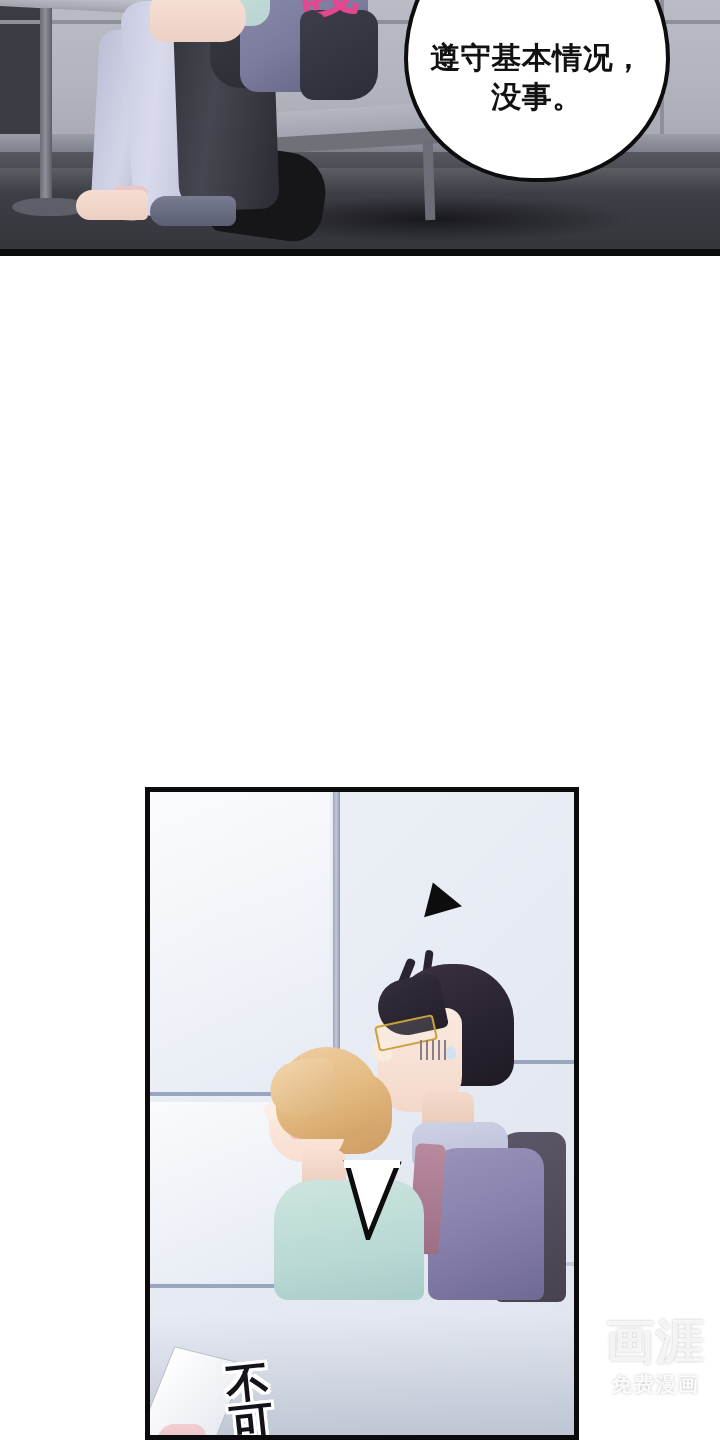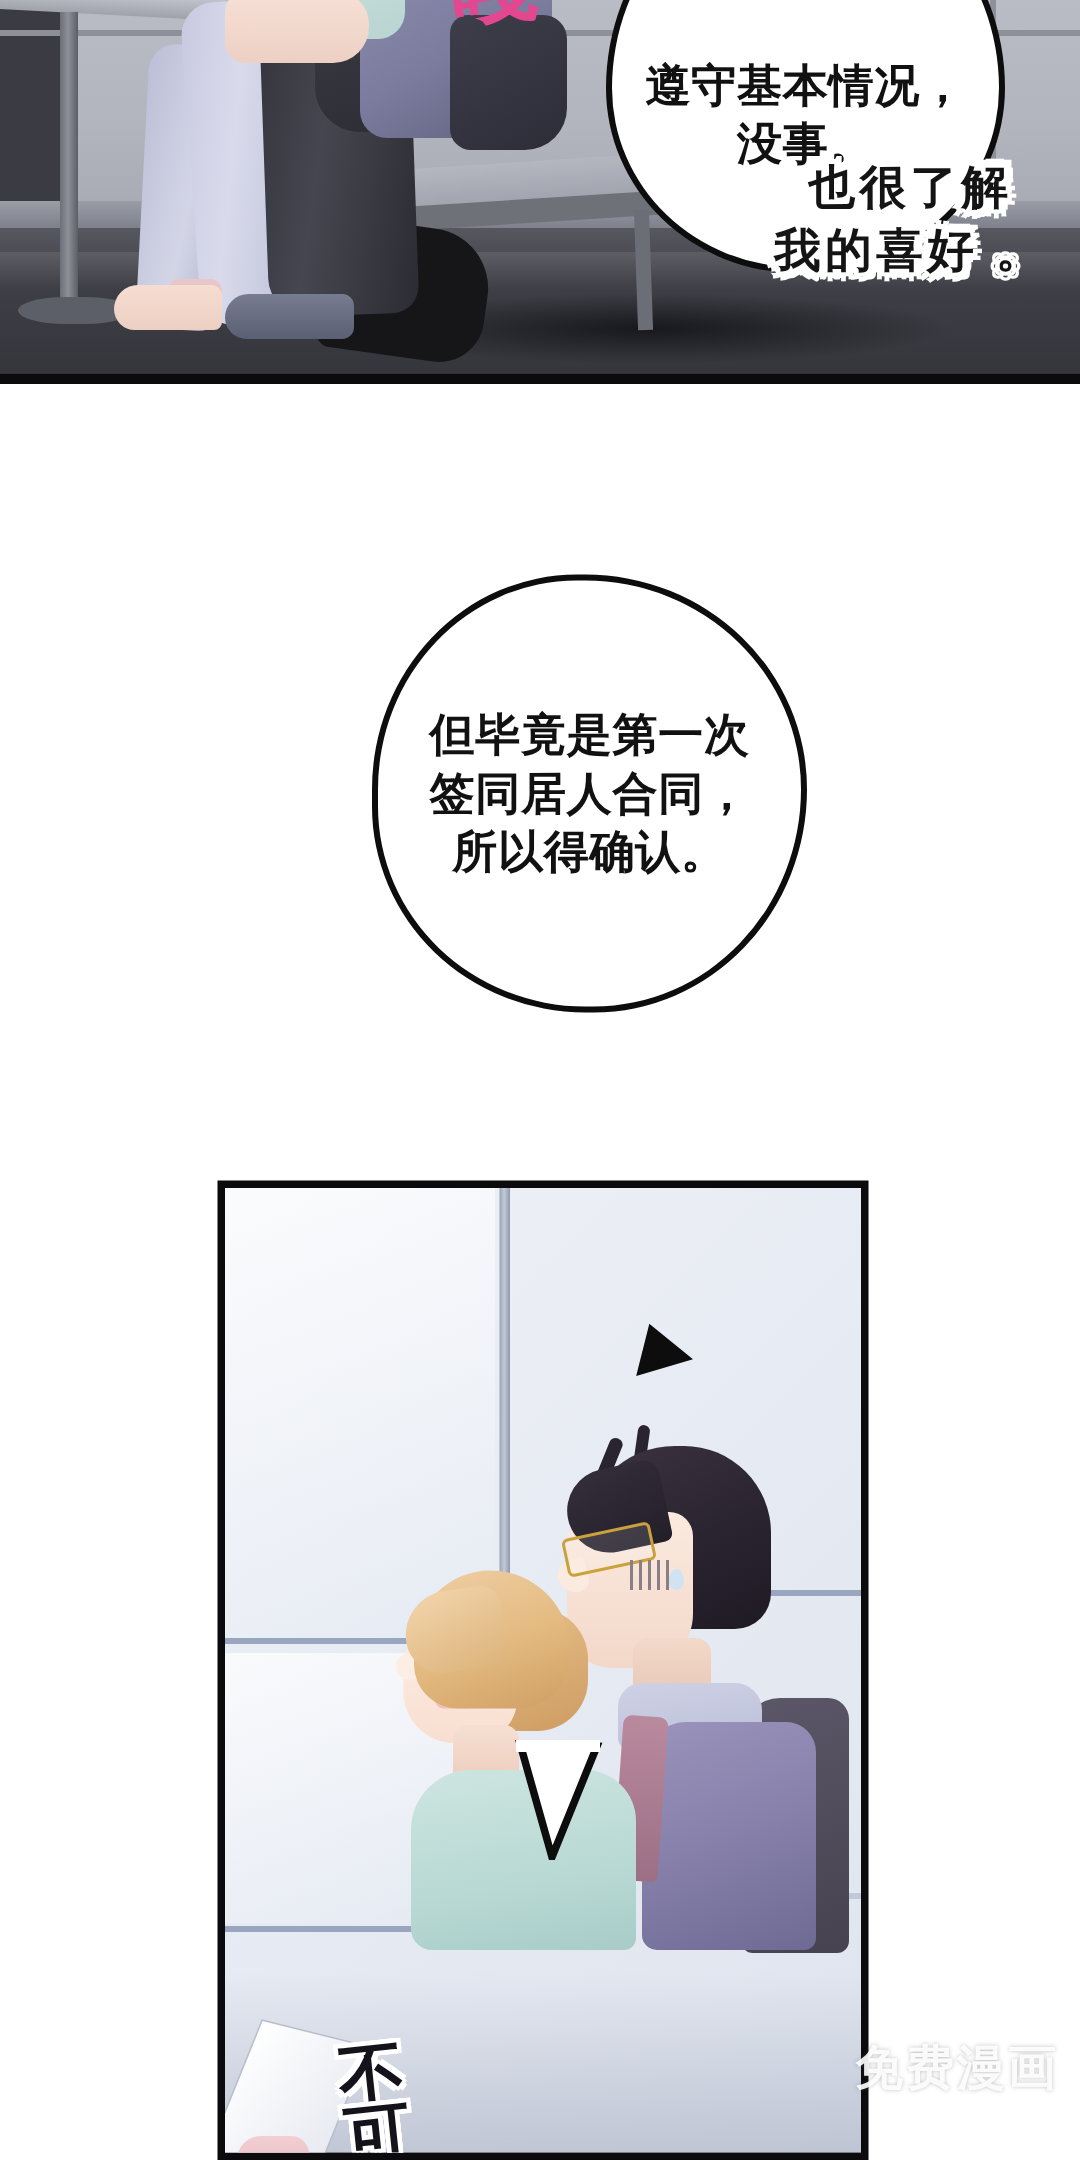--- a/index.html
+++ b/index.html
@@ -411,21 +411,21 @@
     pointer-events:none;
     z-index:20;
   }
   .wm-main{
     font-size:48px;font-weight:800;color:rgba(255,255,255,.78);
     letter-spacing:2px;line-height:1;
     text-shadow:0 0 3px rgba(80,80,90,.35);
   }
   .wm-sub{
     margin-top:8px;
-    font-size:32px;font-weight:700;color:rgba(255,255,255,.9);
+    font-size:20px;font-weight:700;color:rgba(255,255,255,.9);
     letter-spacing:2px;line-height:1;
     text-shadow:0 0 3px rgba(80,80,90,.35);
     font-family:Liberation Serif, serif;
   }
   .gapwhite{
     position:absolute;left:0;top:256px;width:720px;height:531px;background:#fff;
   }
   .sidewhiteL{position:absolute;left:0;top:787px;width:145px;height:653px;background:#fff;}
   .sidewhiteR{position:absolute;left:579px;top:787px;width:141px;height:653px;background:#fff;}
 </style>
@@ -529,35 +529,29 @@
     <div class="p3-hand"></div>
     <div class="sfx-dark">不
 可</div>
   </div>
 
   <div class="bubble bubble1">
     <span>遵守基本情况，
 没事。</span>
   </div>
 
-  <div class="shout shout1">也很了解
-我的喜好 。</div>
-
-  <div class="bubble bubble2">
-    <span>但毕竟是第一次
-签同居人合同，
-所以得确认。</span>
-  </div>
+
 
   <div class="tail3"></div>
 
   <div class="tail4">
     <svg width="70" height="80" viewBox="0 0 70 80">
       <polygon points="6,0 58,4 28,78" fill="#ffffff" stroke="#0d0d0d" stroke-width="5"></polygon>
       <rect x="4" y="0" width="56" height="8" fill="#ffffff"></rect>
     </svg>
   </div>
 
   <div class="wm">
+    <div class="wm-main">画涯</div>
     <div class="wm-sub">免费漫画</div>
   </div>
 
 </div>
 
 </body></html>

